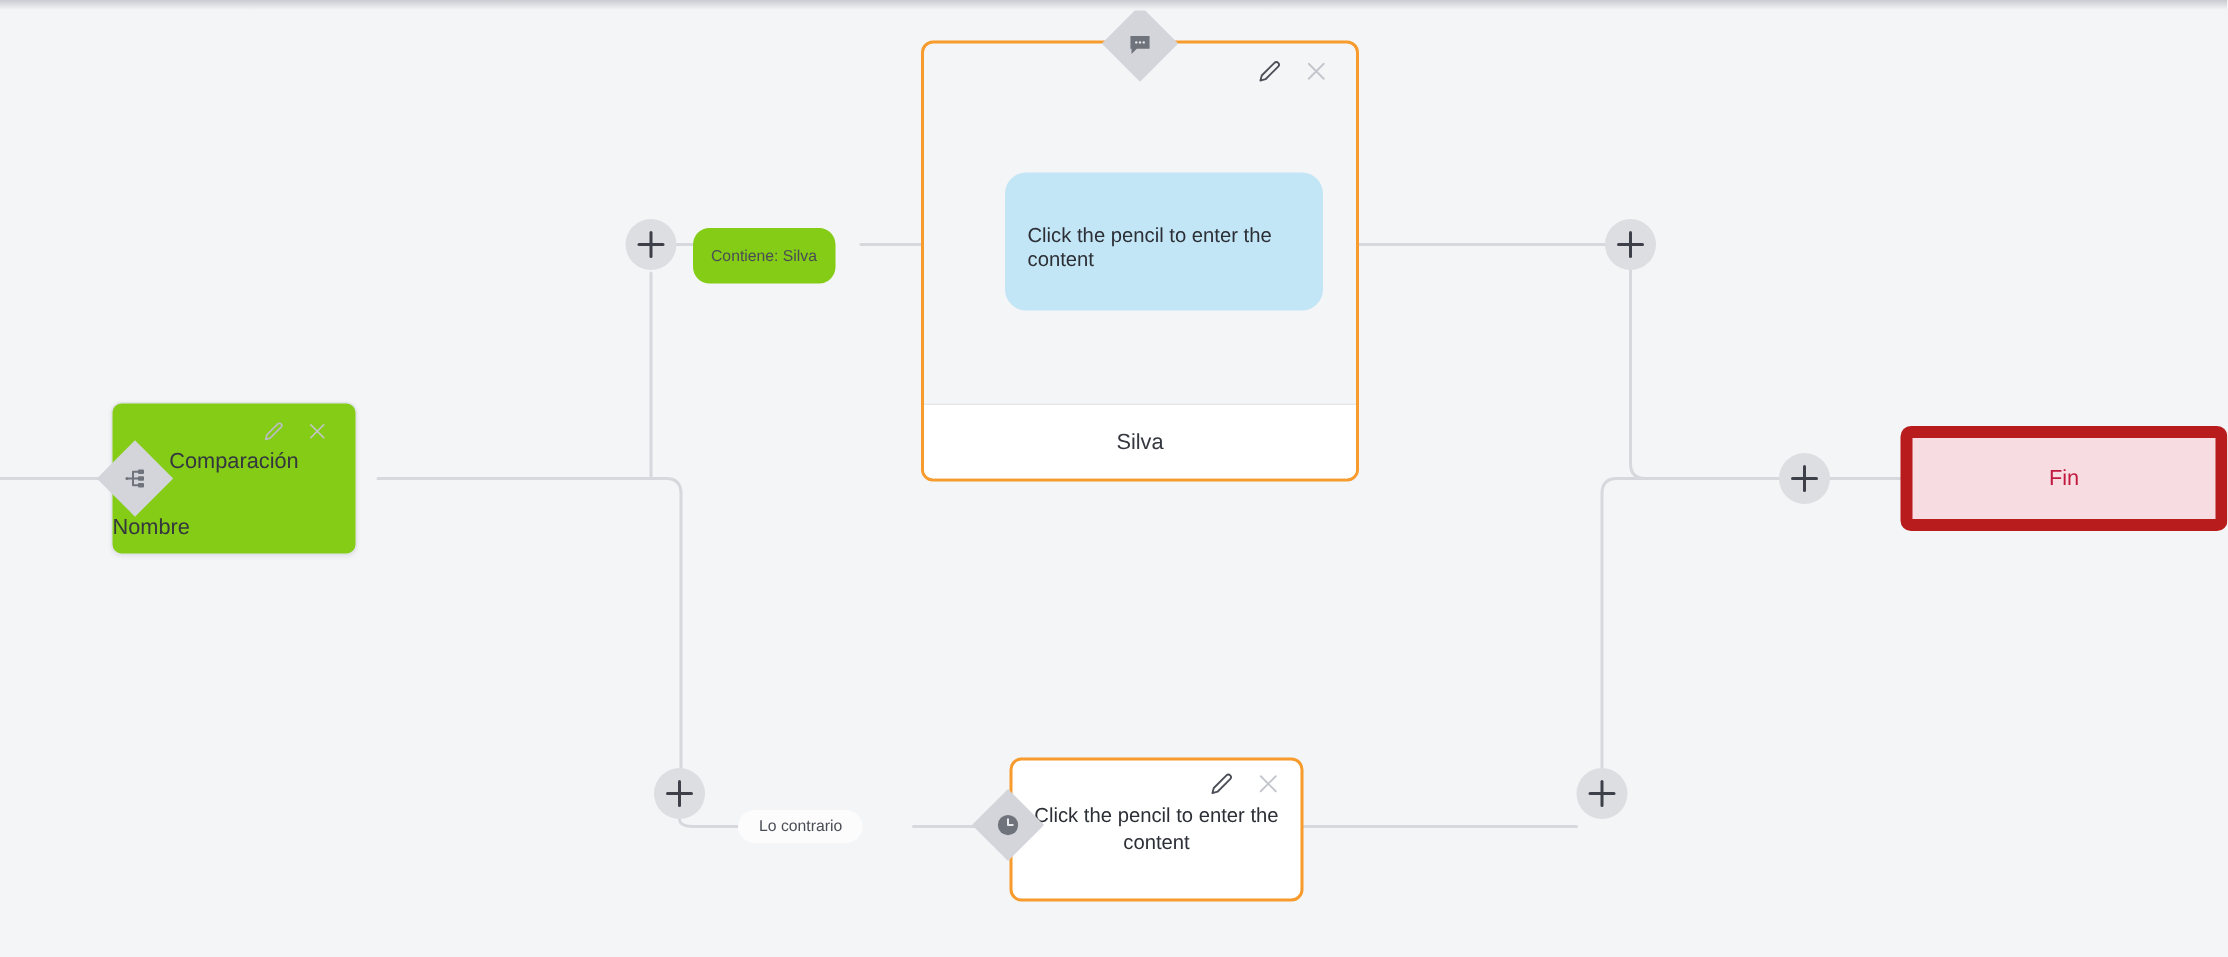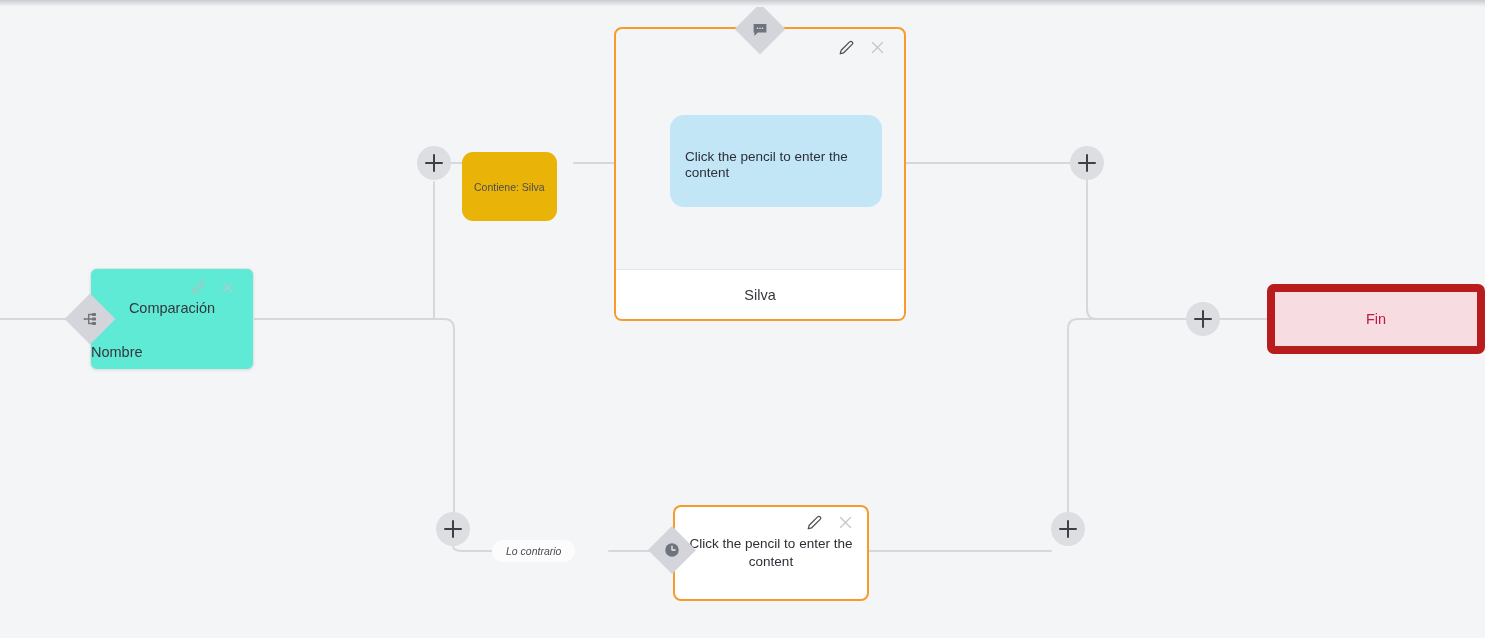--- a/index.html
+++ b/index.html
@@ -82,24 +82,24 @@
   .diamond > .dm-icon {
     transform: rotate(-45deg);
     display: flex;
     align-items: center;
     justify-content: center;
     line-height: 0;
   }
   
   .node-comparison {
     position: absolute;
-    left: 90px; top: 268px;
+    left: 74px; top: 268px;
     width: 162px;
     height: 100px;
-    background: #5eead4;
+    background: #84cc16;
     border: 1px solid #e1e3e7;
     border-radius: 7px;
     box-shadow: 0 1px 3px rgba(30,35,50,0.07);
     z-index: 20;
   }
   .node-comparison .cmp-title {
     position: absolute;
     left: 0; top: 31px;
     width: 162px;
     text-align: center;
@@ -209,25 +209,25 @@
   .edge-label {
     position: absolute;
     display: flex;
     align-items: center;
     justify-content: center;
     border-radius: 11px;
     z-index: 15;
     white-space: nowrap;
   }
   .edge-label.grey {
-    background: #eab308;
+    background: #84cc16;
     color: #4a4d55;
     font-size: 10.5px;
     height: 37px;
-    padding: 16px 12px;
+    padding: 0 12px;
   }
   .edge-label.white {
     background: #fcfcfd;
     color: #4a4d55;
     font-size: 10.5px;
     height: 22px;
     padding: 0 14px;
   }
 </style>
 </head>
@@ -291,21 +291,21 @@
     </span>
   </div>
 
   <div class="plus" style="left:417px; top:146px;"></div>
   <div class="plus" style="left:436px; top:512px;"></div>
   <div class="plus" style="left:1070px; top:146px;"></div>
   <div class="plus" style="left:1051px; top:512px;"></div>
   <div class="plus" style="left:1186px; top:302px;"></div>
 
   <div class="edge-label grey" style="left:462px; top:152px;">Contiene: Silva</div>
-  <div class="edge-label white" style="left:492px; top:540px;font-style:italic;">Lo contrario</div>
+  <div class="edge-label white" style="left:492px; top:540px;">Lo contrario</div>
 
   <div class="node-msg">
     <div class="msg-body">
       <div class="mini-actions" style="right:19px; top:11px;">
         <span class="icon-btn">
           <svg width="15" height="15" viewBox="0 0 24 24" fill="none" stroke="#4c4f57" stroke-width="2" stroke-linecap="round" stroke-linejoin="round">
             <path d="M17 3a2.8 2.8 0 1 1 4 4L7.5 20.5 2 22l1.5-5.5L17 3z"></path>
           </svg>
         </span>
         <span class="icon-btn">

